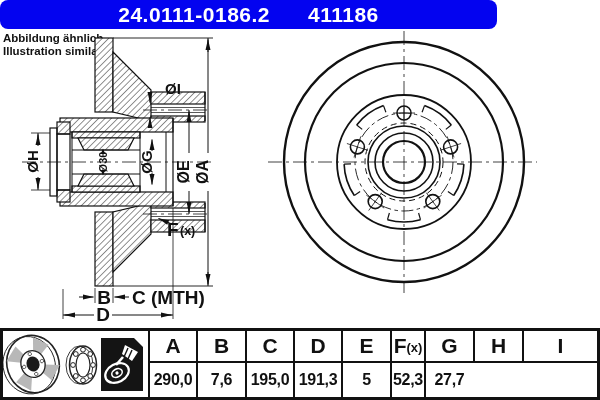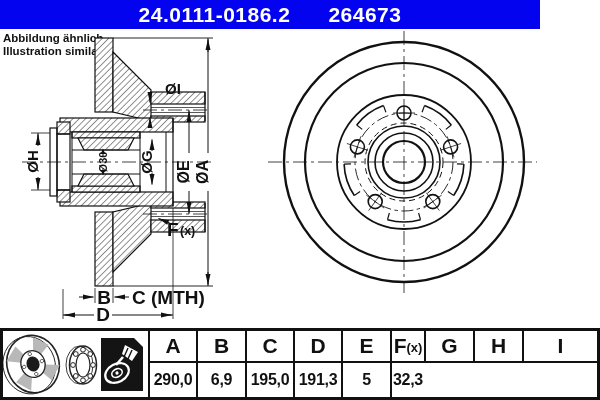--- a/index.html
+++ b/index.html
@@ -1,19 +1,19 @@
 <!DOCTYPE html>
 <html><head>
 <meta charset="utf-8">
 <style>
   html,body{margin:0;padding:0;background:#fff;}
   .canvas{position:relative;width:600px;height:400px;background:#fff;overflow:hidden;
           font-family:"Liberation Sans",sans-serif;}
-  .topbar{position:absolute;top:0;left:0;width:540px;height:29px;background:#0303f0;
-          display:flex;justify-content:center;align-items:center;gap:38px;}
+  .topbar{position:absolute;top:0;left:0;width:497px;height:29px;background:#0303f0;
+          display:flex;justify-content:center;align-items:center;gap:38px;border-radius:8px;}
   .topbar span{color:#fff;font-size:21px;font-weight:bold;letter-spacing:.5px;}
   .note{position:absolute;top:32px;left:3px;color:#111;font-size:11.5px;font-weight:bold;line-height:12.5px;}
   .drawing{position:absolute;top:29px;left:0;}
   .drawing text{font-family:"Liberation Sans",sans-serif;font-weight:bold;fill:#111;}
   .hatched{fill:url(#hat);stroke:#111;stroke-width:1.2;}
   .ln{fill:none;stroke:#111;}
   .cl{stroke:#111;stroke-width:0.8;stroke-dasharray:14 4 3 4;fill:none;}
   .dim{stroke:#111;stroke-width:1;fill:none;}
   .ext{stroke:#111;stroke-width:0.8;fill:none;}
   
@@ -27,21 +27,21 @@
   .cell.th .sub{font-size:13px;font-weight:bold;margin-top:2px;}
   .cell.td{font-size:16px;font-weight:bold;letter-spacing:-0.3px;}
 </style>
 </head>
 <body>
 
 <div class="canvas">
 
   <div class="topbar">
     <span>24.0111-0186.2</span>
-    <span>264673</span>
+    <span>411186</span>
   </div>
 
   <div class="note">
     <div>Abbildung ähnlich</div>
     <div>Illustration similar</div>
   </div>
 
   <svg class="drawing" width="600" height="301" viewBox="0 29 600 301">
     <defs>
       <pattern id="hat" patternUnits="userSpaceOnUse" width="4.5" height="4.5" patternTransform="rotate(45)">
@@ -302,19 +302,20 @@
     <div class="cell th">
         <span>H</span>
         <span class="sub"></span>
       </div>
     <div class="cell th">
         <span>I</span>
         <span class="sub"></span>
       </div>
 
     <div class="cell td">290,0</div>
-    <div class="cell td">6,9</div>
+    <div class="cell td">7,6</div>
     <div class="cell td">195,0</div>
     <div class="cell td">191,3</div>
     <div class="cell td">5</div>
-    <div class="cell td">32,3</div>
+    <div class="cell td">52,3</div>
+    <div class="cell td">27,7</div>
   </div>
 </div>
 
 </body></html>

